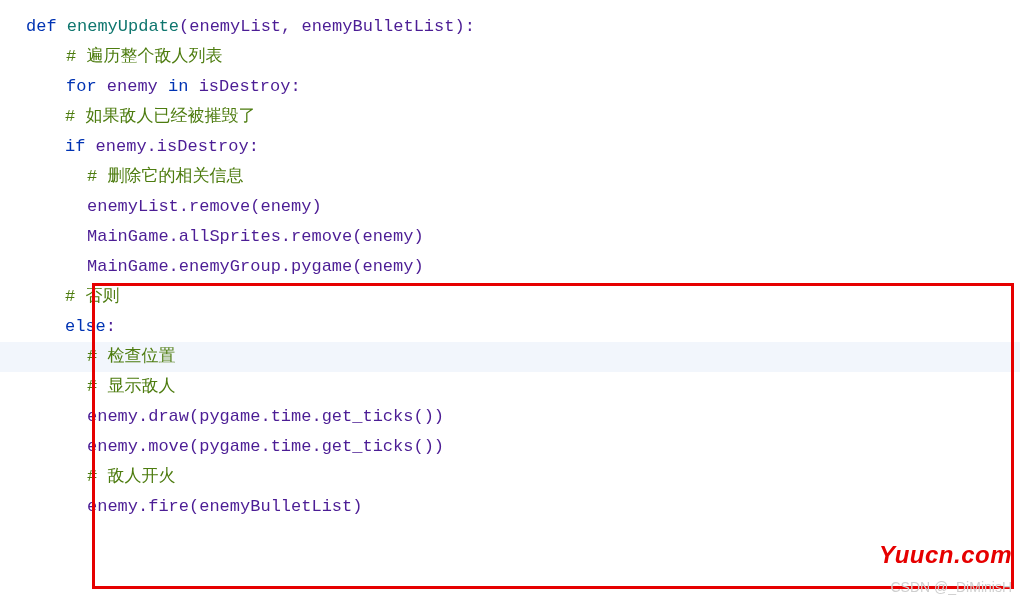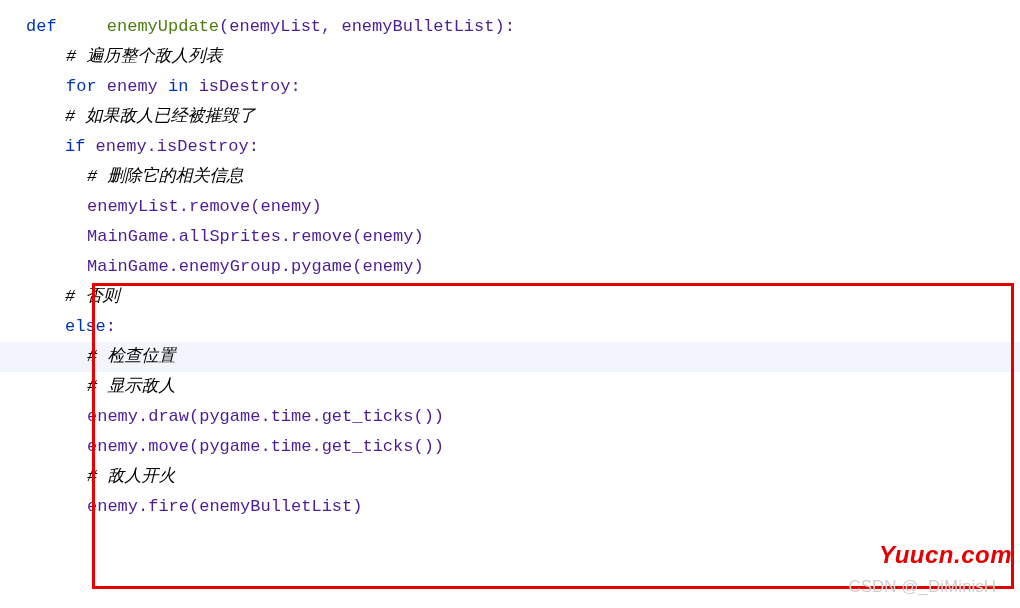--- a/index.html
+++ b/index.html
@@ -9,23 +9,23 @@
     line-height:30px;
     color:#333;
     padding:12px 0 20px 0;
     position:relative;
     width:1020px;
     height:608px;
     box-sizing:border-box;
   }
   .line{white-space:pre;}
   .kw{color:#0033b3;}       
-  .fn{color:#4d7c0f;margin-left:40px;}        
+  .fn{color:#0f766e;}        
   .ident{color:#4c1d95;}        
-  .cmt{color:#000000; font-style:italic;}
+  .cmt{color:#4d7c0f; }
   .i1{padding-left:26px;}
   .i2{padding-left:66px;}
   .i3{padding-left:65px;}
   .i4{padding-left:87px;}
   .hl{background:#f2f6fc;}
   .redbox{
     position:absolute;
     border:3px solid #e60000;
     pointer-events:none;
   }
@@ -35,24 +35,24 @@
     bottom:38px;
     font-family: Arial, sans-serif;
     font-size:24px;
     font-weight:bold;
     font-style:italic;
     color:#e60000;
     letter-spacing:0.5px;
   }
   .wm2{
     position:absolute;
-    right:24px;
+    right:8px;
     bottom:6px;
     font-family: Arial, sans-serif;
-    font-size:17px;
+    font-size:14px;
     color:#cfcfcf;
   }
 </style>
 </head>
 <body>
 
 <div class="code-wrap" id="code-root">
 <div class="line i1"><span class="kw">def </span><span class="fn">enemyUpdate</span><span class="ident">(enemyList, enemyBulletList):</span></div>
     <div class="line i2"><span class="cmt"># 遍历整个敌人列表</span></div>
     <div class="line i2"><span class="kw">for </span><span class="ident">enemy </span><span class="kw">in </span><span class="ident">isDestroy:</span></div>

